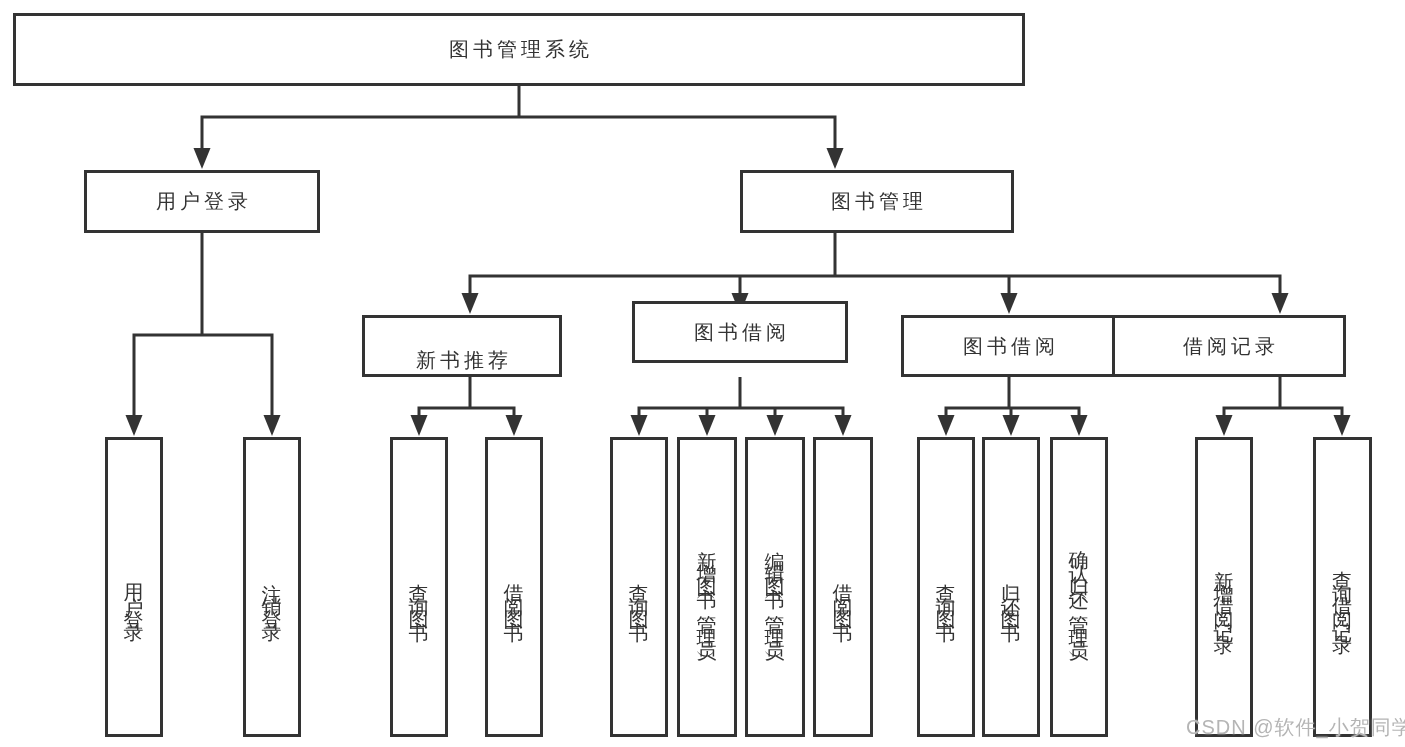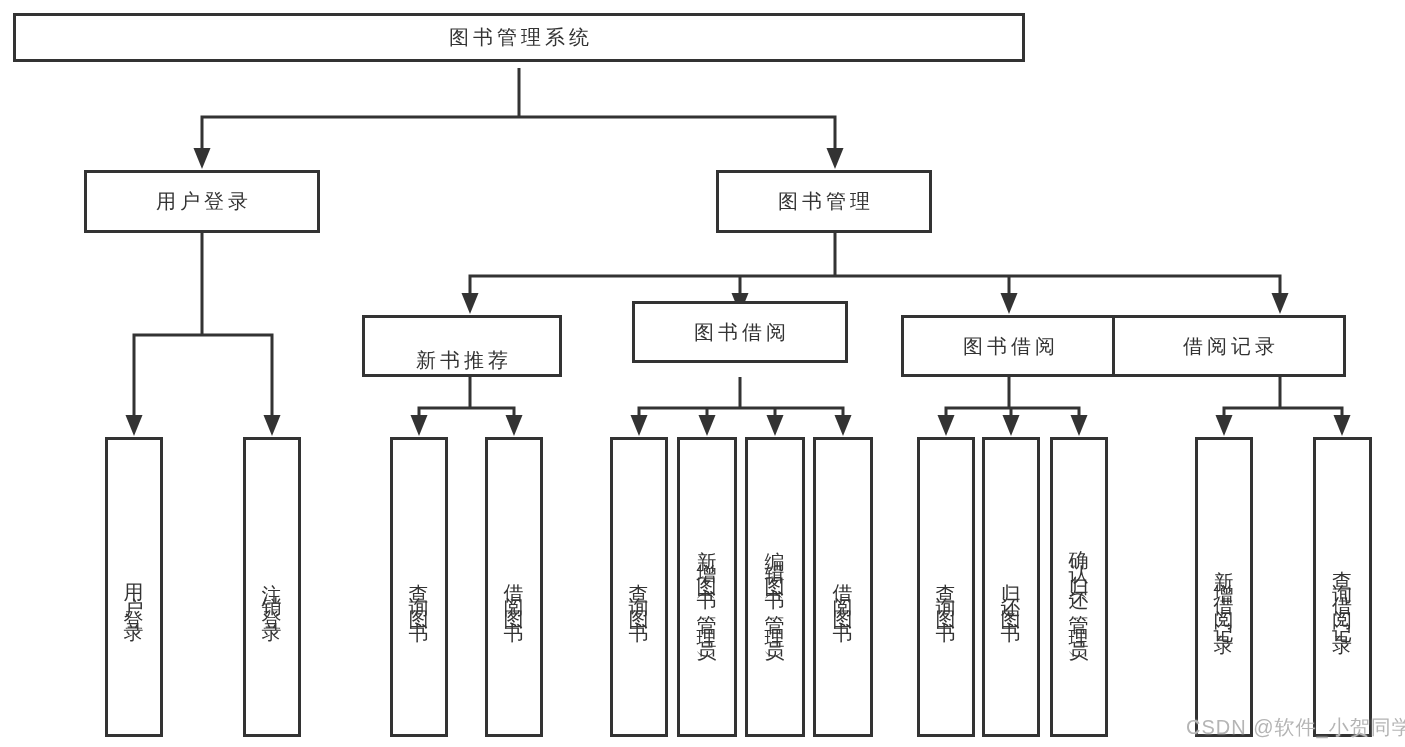--- a/index.html
+++ b/index.html
@@ -30,24 +30,24 @@
   }
   .node.v .lbl{
     writing-mode:vertical-rl;
     text-orientation:mixed;
     letter-spacing:13px;
     margin-right:0;
     margin-bottom:-13px;
     line-height:1;
   }
   
-  #n-root{left:13px;top:13px;width:1012px;height:49px;}
+  #n-root{left:13px;top:13px;width:1012px;height:73px;}
   
   #n-user-login{left:84px;top:170px;width:236px;height:63px;}
-  #n-book-mgmt{left:716px;top:170px;width:216px;height:63px;}
+  #n-book-mgmt{left:740px;top:170px;width:274px;height:63px;}
   
   #n-new-book{left:362px;top:315px;width:200px;height:62px;align-items:flex-end;}
   #n-book-borrow{left:632px;top:301px;width:216px;height:62px;}
   #n-current-borrow{left:901px;top:315px;width:216px;height:62px;}
   #n-borrow-records{left:1112px;top:315px;width:234px;height:62px;}
   
   .leaf{top:437px;height:300px;}
   #n-a1{left:105px;width:58px;}
   #n-a2{left:243px;width:58px;}
   #n-b1{left:390px;width:58px;}

